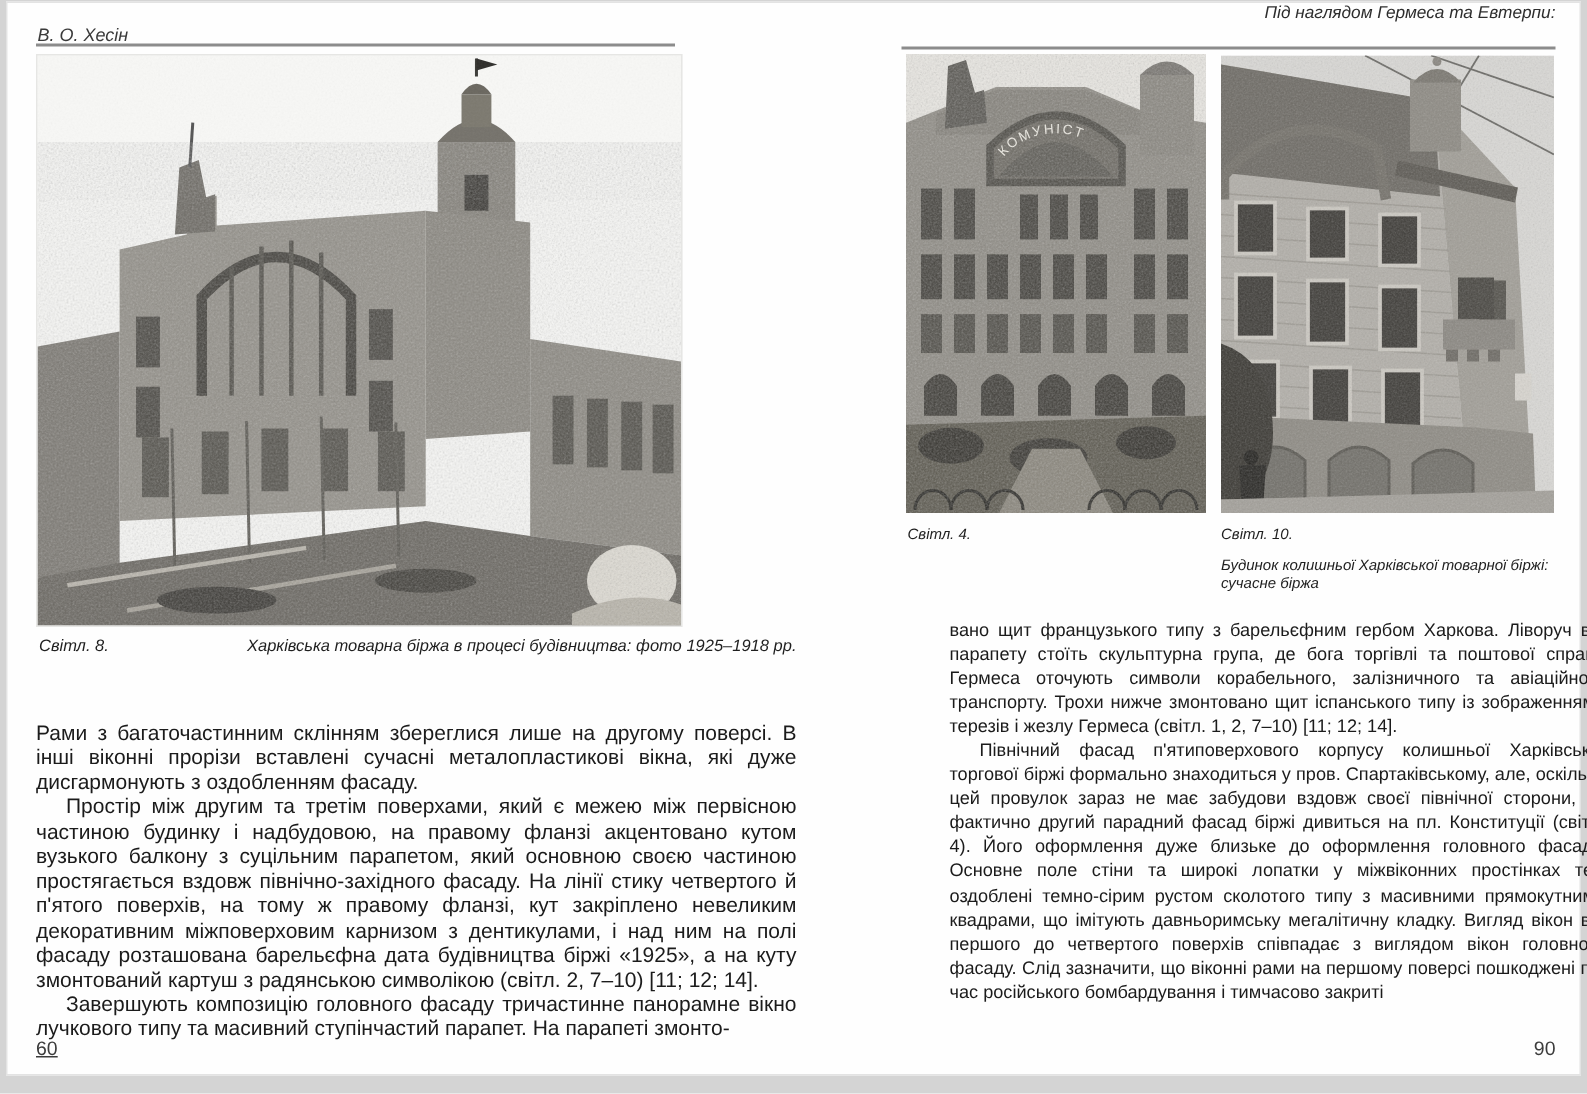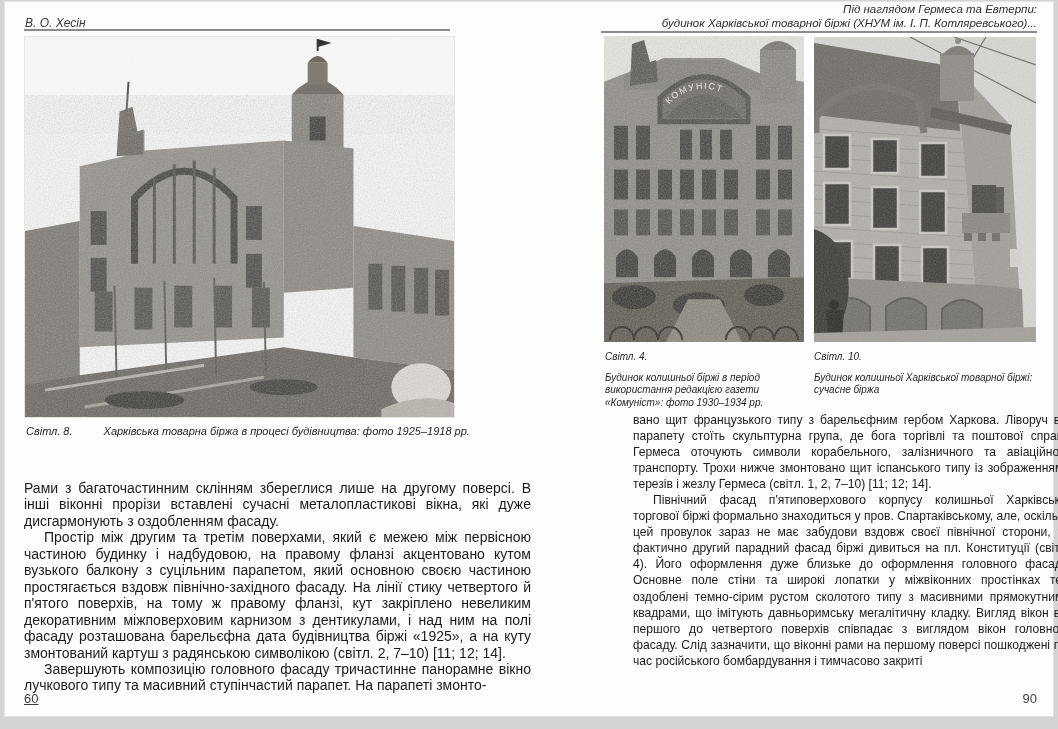--- a/index.html
+++ b/index.html
@@ -19,21 +19,21 @@
 
   
   figure { margin:0; }
   #fig8  { left:24px;  top:36px; width:431px; height:382px; border:1px solid #e6e6e4; background:#f8f8f6; }
   #fig9  { left:604px; top:36px; width:200px; height:306px; }
   #fig10 { left:814px; top:37px; width:222px; height:305px; }
   #fig8 svg, #fig9 svg, #fig10 svg { display:block; width:100%; height:100%; }
 
   
   .cap { font-style:italic; color:#1f1f1f; }
-  #cap8 { left:26px; top:425px; width:505px; font-size:11px; display:flex; gap:31px; }
+  #cap8 { left:26px; top:425px; width:505px; font-size:11px; display:flex; gap:2px;justify-content:space-between; }
   .cap-small { font-size:10px; line-height:12.6px; }
   #cap9  { left:605px; top:351px; width:196px; }
   #cap10 { left:814px; top:351px; width:224px; }
   .cap-label { display:block; margin-bottom:8px; }
 
   
   .bodytext { text-align:justify; color:#1b1b1b; }
   #body-left  { left:24px;  top:480px; width:507px; font-size:14px; line-height:16.45px; }
   #body-right { left:601px; top:412px; width:437px; font-size:12.1px; line-height:16.05px;margin-left:32px; }
   .bodytext p { margin:0; }
@@ -131,21 +131,20 @@
 <div class="abs bodytext" id="body-left">
   <p>Рами з багаточастинним склінням збереглися лише на другому поверсі. В інші віконні прорізи вставлені сучасні металопластикові вікна, які дуже дисгармонують з оздобленням фасаду.</p>
   <p class="ind">Простір між другим та третім поверхами, який є межею між первісною частиною будинку і надбудовою, на правому фланзі акцентовано кутом вузького балкону з суцільним парапетом, який основною своєю частиною простягається вздовж північно-західного фасаду. На лінії стику четвертого й п'ятого поверхів, на тому ж правому фланзі, кут закріплено невеликим декоративним міжповерховим карнизом з дентикулами, і над ним на полі фасаду розташована барельєфна дата будівництва біржі «1925», а на куту змонтований картуш з радянською символікою (світл. 2, 7–10) [11; 12; 14].</p>
   <p class="ind">Завершують композицію головного фасаду тричастинне панорамне вікно лучкового типу та масивний ступінчастий парапет. На парапеті змонто-</p>
 </div>
 
 <div class="abs pagenum" id="pn-left">60</div>
 
 <div class="abs run-head" id="head-right">
   <div>Під наглядом Гермеса та Евтерпи:</div>
-  <div>будинок Харківської товарної біржі (ХНУМ ім. І. П. Котляревського)...</div>
 </div>
 <div class="abs head-rule" id="rule-right"></div>
 
 <figure class="abs" id="fig9">
   <svg viewBox="0 0 200 307" preserveAspectRatio="none">
     <defs>
       <filter id="n9">
           <feTurbulence type="fractalNoise" baseFrequency="0.8" numOctaves="2" stitchTiles="stitch"></feTurbulence>
           <feColorMatrix type="saturate" values="0"></feColorMatrix>
         </filter>
@@ -291,21 +290,20 @@
       <circle cx="20" cy="268" r="5" fill="#262522"></circle>
       <path d="M12,273 L30,273 L28,302 L14,302 Z" fill="#2b2a27"></path>
     </g>
     <path d="M0,296 L222,290 L222,305 L0,305 Z" fill="#a3a09a"></path>
     <rect width="222" height="305" fill="#888" filter="url(#n10)" opacity="0.28"></rect>
   </svg>
 </figure>
 
 <div class="abs cap cap-small" id="cap9">
   <span class="cap-label">Світл. 4.</span>
-  <span>Будинок колишньої біржі в період використання редакцією газети «Комуніст»: фото 1930–1934 рр.</span>
 </div>
 <div class="abs cap cap-small" id="cap10">
   <span class="cap-label">Світл. 10.</span>
   <span>Будинок колишньої Харківської товарної біржі: сучасне біржа</span>
 </div>
 
 <div class="abs bodytext" id="body-right">
   <p>вано щит французького типу з барельєфним гербом Харкова. Ліворуч від парапету стоїть скульптурна група, де бога торгівлі та поштової справи Гермеса оточують символи корабельного, залізничного та авіаційного транспорту. Трохи нижче змонтовано щит іспанського типу із зображеннями терезів і жезлу Гермеса (світл. 1, 2, 7–10) [11; 12; 14].</p>
   <p class="ind">Північний фасад п'ятиповерхового корпусу колишньої Харківської торгової біржі формально знаходиться у пров. Спартаківському, але, оскільки цей провулок зараз не має забудови вздовж своєї північної сторони, то фактично другий парадний фасад біржі дивиться на пл. Конституції (світл. 4). Його оформлення дуже близьке до оформлення головного фасаду. Основне поле стіни та широкі лопатки у міжвіконних простінках теж оздоблені темно-сірим рустом сколотого типу з масивними прямокутними квадрами, що імітують давньоримську мегалітичну кладку. Вигляд вікон від першого до четвертого поверхів співпадає з виглядом вікон головного фасаду. Слід зазначити, що віконні рами на першому поверсі пошкоджені під час російського бомбардування і тимчасово закриті</p>
 </div>

